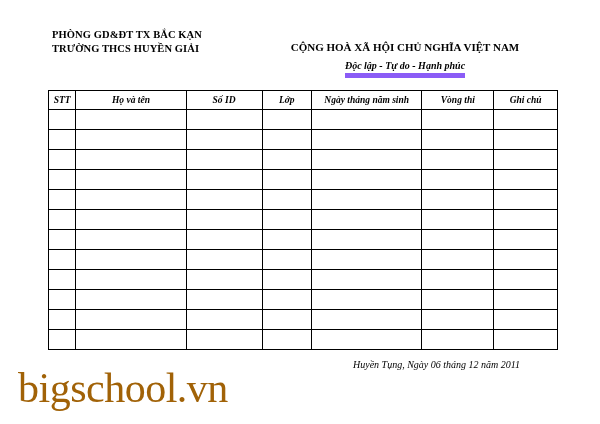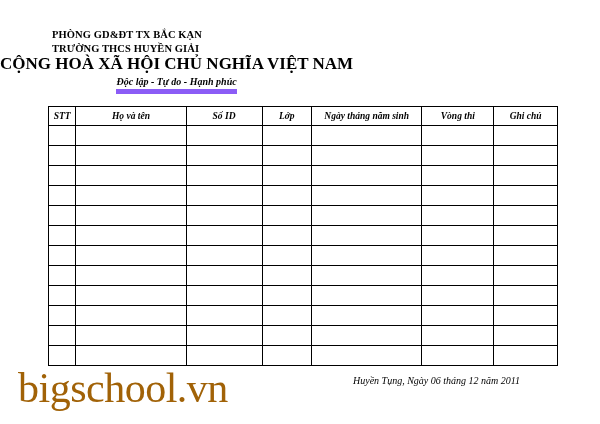--- a/index.html
+++ b/index.html
@@ -14,21 +14,21 @@
     position: relative;
     overflow: hidden;
   }
   .page {
     position: relative;
     width: 600px;
     height: 424px;
   }
   .header {
     display: flex;
-    flex-direction: column;
+    flex-direction: row;
     align-items: flex-start;
     padding-top: 28px;
   }
   .header-left {
     width: 230px;
     padding-left: 52px;
     box-sizing: border-box;
     text-align: left;
   }
   .header-right {
@@ -37,24 +37,25 @@
     padding-right: 20px;
   }
   .org-line {
     font-size: 10.5px;
     font-weight: bold;
     line-height: 14px;
     letter-spacing: 0.1px;
     white-space: nowrap;
   }
   .nation-line {
-    font-size: 17px;
+    font-size: 11px;
     font-weight: bold;
     line-height: 15px;
     white-space: nowrap;
+    margin-top: 12px;
   }
   .motto-line {
     font-size: 10px;
     font-weight: bold;
     font-style: italic;
     line-height: 14px;
     white-space: nowrap;
     display: inline-block;
     border-bottom: 5px solid #8b5cf6;
     padding-bottom: 0px;

